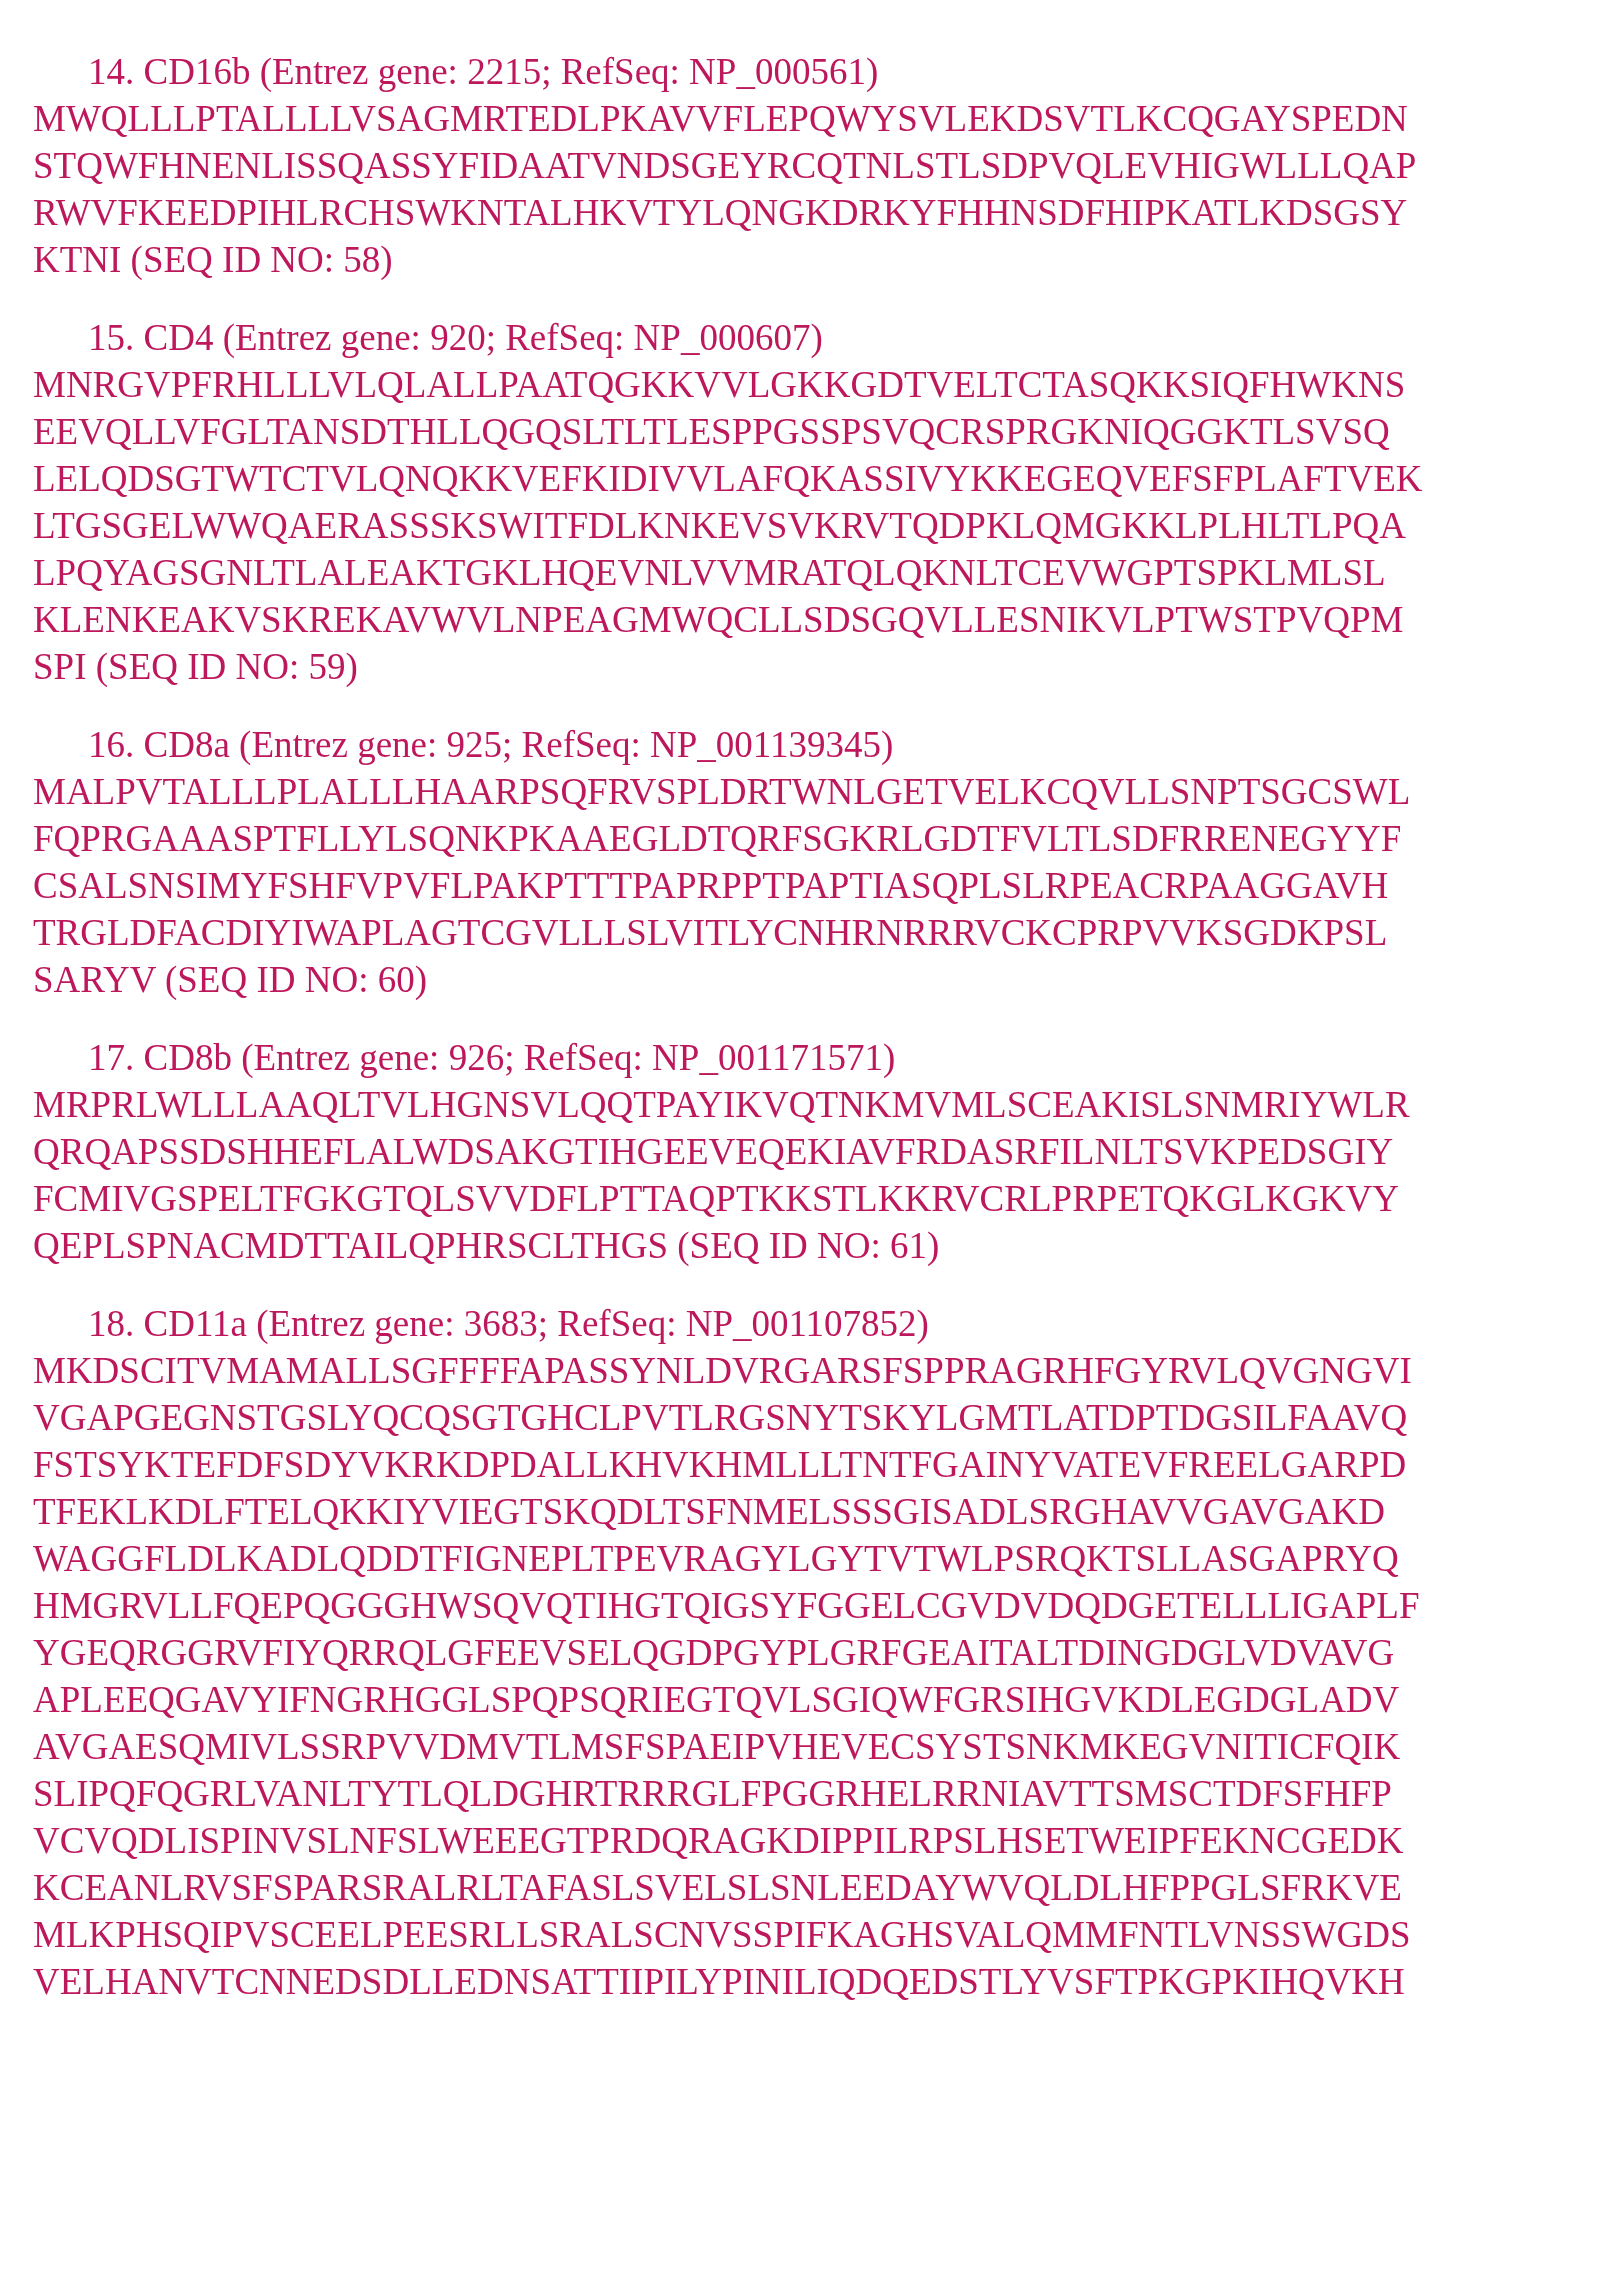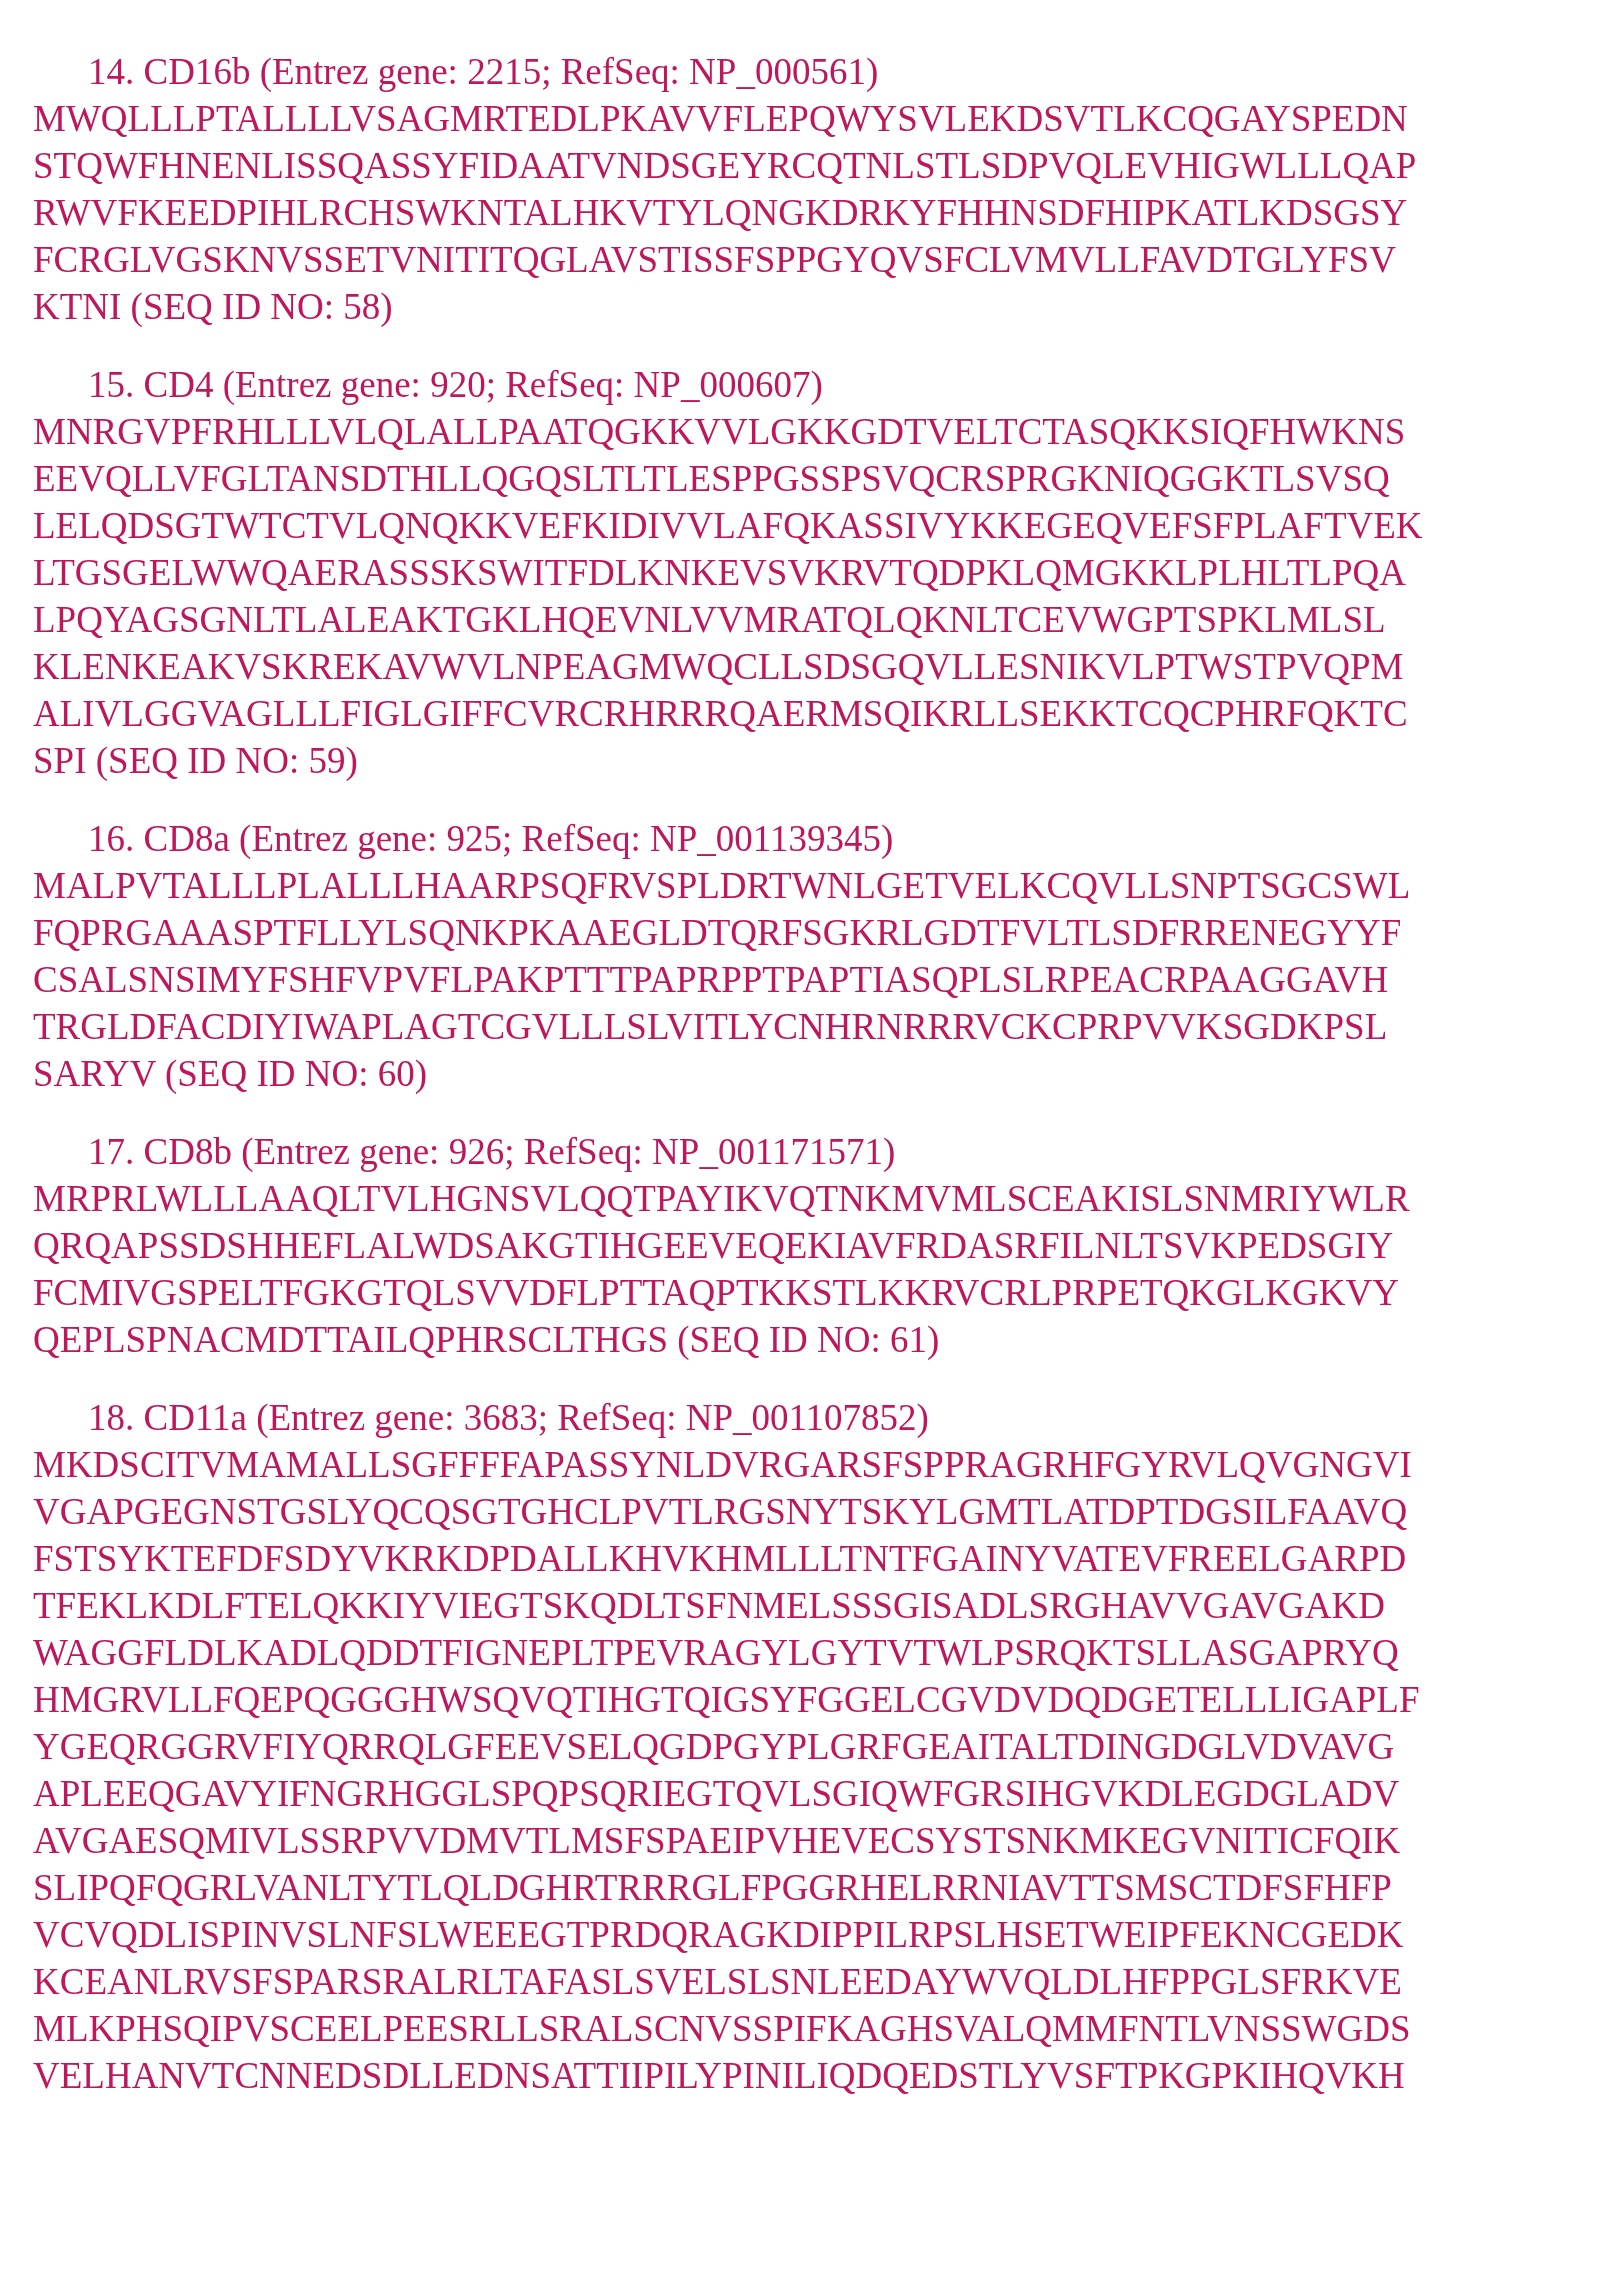--- a/index.html
+++ b/index.html
@@ -17,33 +17,31 @@
 </head>
 <body>
 
 <div class="page">
 
   <div class="entry" id="e14">
     <div class="heading">14. CD16b (Entrez gene: 2215; RefSeq: NP_000561)</div>
     <div class="seq-line">MWQLLLPTALLLLVSAGMRTEDLPKAVVFLEPQWYSVLEKDSVTLKCQGAYSPEDN</div>
     <div class="seq-line">STQWFHNENLISSQASSYFIDAATVNDSGEYRCQTNLSTLSDPVQLEVHIGWLLLQAP</div>
     <div class="seq-line">RWVFKEEDPIHLRCHSWKNTALHKVTYLQNGKDRKYFHHNSDFHIPKATLKDSGSY</div>
-    <div class="seq-line">FCRGLVGSKNVSSETVNITITQGLAVSTISSFSPPGYQVSFCLVMVLLFAVDTGLYFSV</div>
     <div class="seq-line">KTNI (SEQ ID NO: 58)</div>
   </div>
 
   <div class="entry" id="e15">
     <div class="heading">15. CD4 (Entrez gene: 920; RefSeq: NP_000607)</div>
     <div class="seq-line">MNRGVPFRHLLLVLQLALLPAATQGKKVVLGKKGDTVELTCTASQKKSIQFHWKNS</div>
     <div class="seq-line">EEVQLLVFGLTANSDTHLLQGQSLTLTLESPPGSSPSVQCRSPRGKNIQGGKTLSVSQ</div>
     <div class="seq-line">LELQDSGTWTCTVLQNQKKVEFKIDIVVLAFQKASSIVYKKEGEQVEFSFPLAFTVEK</div>
     <div class="seq-line">LTGSGELWWQAERASSSKSWITFDLKNKEVSVKRVTQDPKLQMGKKLPLHLTLPQA</div>
     <div class="seq-line">LPQYAGSGNLTLALEAKTGKLHQEVNLVVMRATQLQKNLTCEVWGPTSPKLMLSL</div>
     <div class="seq-line">KLENKEAKVSKREKAVWVLNPEAGMWQCLLSDSGQVLLESNIKVLPTWSTPVQPM</div>
-    <div class="seq-line">ALIVLGGVAGLLLFIGLGIFFCVRCRHRRRQAERMSQIKRLLSEKKTCQCPHRFQKTC</div>
     <div class="seq-line">SPI (SEQ ID NO: 59)</div>
   </div>
 
   <div class="entry" id="e16">
     <div class="heading">16. CD8a (Entrez gene: 925; RefSeq: NP_001139345)</div>
     <div class="seq-line">MALPVTALLLPLALLLHAARPSQFRVSPLDRTWNLGETVELKCQVLLSNPTSGCSWL</div>
     <div class="seq-line">FQPRGAAASPTFLLYLSQNKPKAAEGLDTQRFSGKRLGDTFVLTLSDFRRENEGYYF</div>
     <div class="seq-line">CSALSNSIMYFSHFVPVFLPAKPTTTPAPRPPTPAPTIASQPLSLRPEACRPAAGGAVH</div>
     <div class="seq-line">TRGLDFACDIYIWAPLAGTCGVLLLSLVITLYCNHRNRRRVCKCPRPVVKSGDKPSL</div>
     <div class="seq-line">SARYV (SEQ ID NO: 60)</div>

